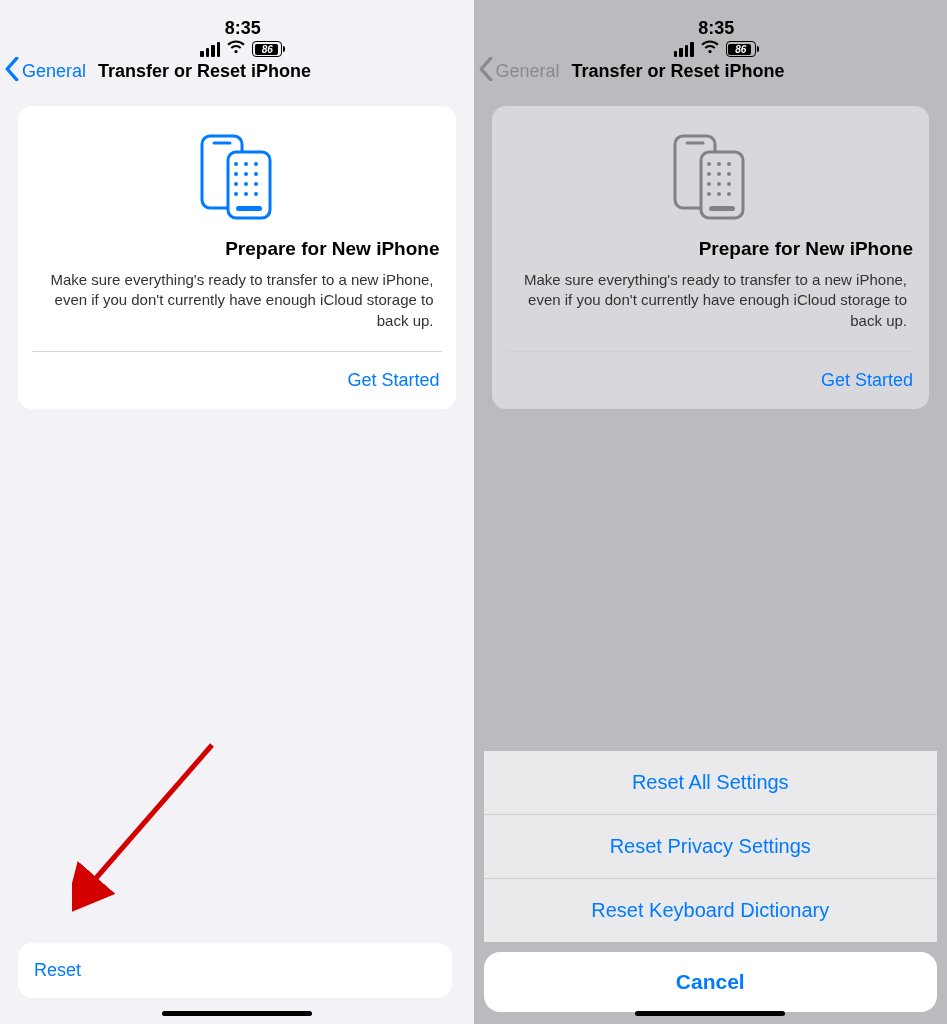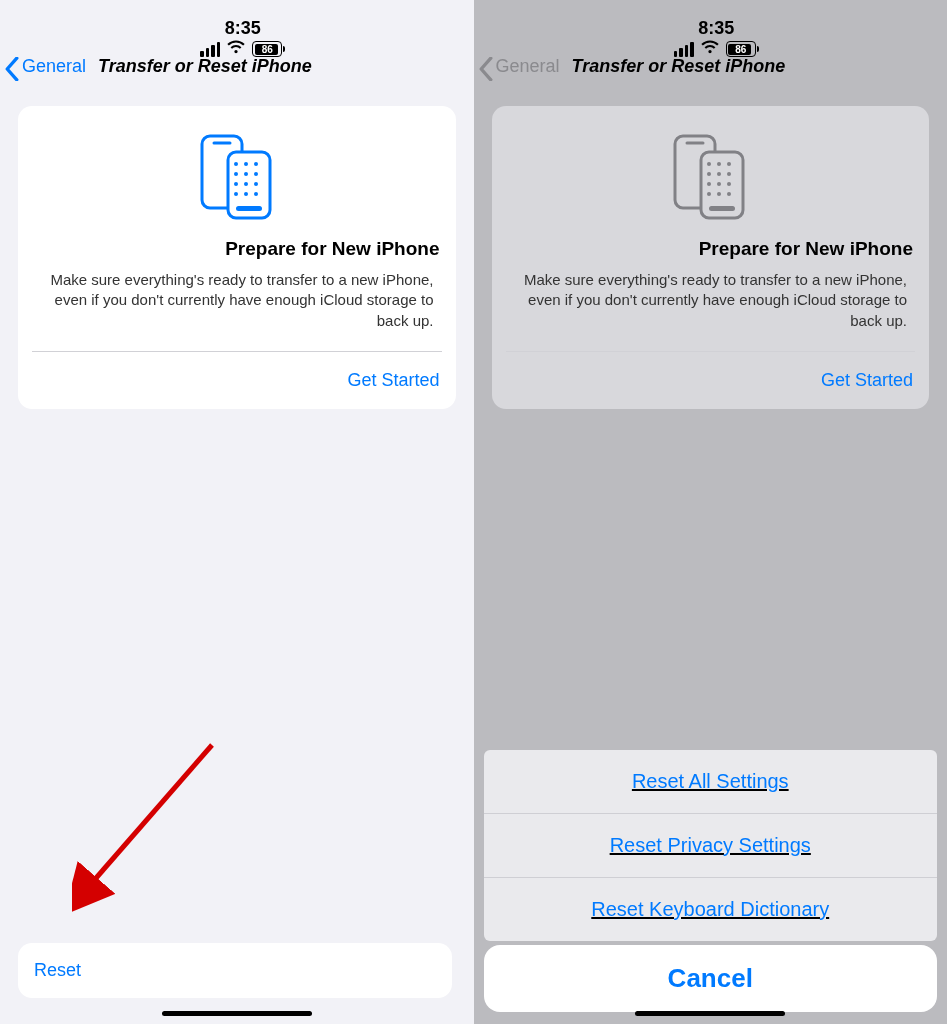--- a/index.html
+++ b/index.html
@@ -10,30 +10,30 @@
     
     
     .status { display: flex; justify-content: space-between; align-items: center; padding: 18px 30px 6px 42px; height: 48px; position: relative; z-index: 3; flex-direction: column; }
     .status .time { font-size: 18px; font-weight: 600; }
     .status .right { display: flex; align-items: center; gap: 6px; }
     .bars { display: flex; align-items: flex-end; gap: 2px; }
     .bars span { width: 3.5px; background: #000; border-radius: 1px; }
     .bars span:nth-child(1){height:6px;} .bars span:nth-child(2){height:9px;} .bars span:nth-child(3){height:12px;} .bars span:nth-child(4){height:15px;}
     .wifi svg { width: 20px; height: 16px; }
     .batt { display: flex; align-items: center; gap: 1px; }
-    .batt-body { width: 30px; height: 16px; border: 1.5px solid #000; border-radius: 4px; position: relative; display:flex; align-items:center; justify-content:center; }
+    .batt-body { width: 30px; height: 16px; border: 1.5px solid #000; border-radius: 4px; position: relative; display:flex; align-items:center; justify-content:center;font-style:italic; }
     .batt-level { position:absolute; left:1.5px; top:1.5px; bottom:1.5px; background:#000; border-radius:2px; width:82%; }
     .batt-pct { font-size: 10px; font-weight: 700; color:#fff; position:relative; z-index:1; }
     .batt-cap { width: 2px; height: 6px; background:#000; border-radius: 0 2px 2px 0; }
     
     
-    .nav { display:flex; gap:4px; padding: 8px 12px 20px 4px; position:relative; z-index:3; }
+    .nav { display:flex; align-items:center; gap:4px; padding: 8px 12px 20px 4px; position:relative; z-index:3; }
     .nav .chevron-left { color:#007aff; font-size: 30px; font-weight:400; margin-right:-2px; line-height:1; }
     .nav .back-label { color:#007aff; font-size:18px; margin-right:8px; }
-    .nav .title { font-weight:600; font-size:18px;font-style:italic; }
+    .nav .title { font-weight:600; font-size:18px; }
     .screen-right .nav .chevron-left, .screen-right .nav .back-label { color:#8a8a8e; }
     
     .content { padding: 0 18px; position:relative; z-index:3; }
     .screen-right .content { z-index:1; }
     
     .card { background:#fff; border-radius:14px; padding: 26px 16px 0 16px; text-align:right; }
     .screen-right .card { background:#d8d8dc; }
     .card-icon { margin: 0 auto 16px; width:82px; height:90px; }
     .card h2 { font-size:19px; font-weight:600; margin-bottom:10px; }
     .card p { font-size:15px; color:#333; line-height:1.36; padding: 0 6px 20px 6px; }
@@ -44,25 +44,25 @@
     .bottom-list { position:absolute; left:18px; right:22px; background:#fff; border-radius:14px; overflow:hidden; }
     .screen-left .bottom-list { bottom: 26px; }
     .row { padding: 17px 16px; font-size:18px; color:#007aff; text-align:left; }
     .row + .row { border-top:1px solid #e5e5ea; }
     
     
     .arrow { position:absolute; left: 72px; top: 735px; z-index:5; pointer-events:none; }
     
     
     .sheet { position:absolute; left:10px; right:10px; bottom:12px; z-index:5; }
-    .sheet-group { background:#eaeaed; border-radius:6px; overflow:hidden; margin-bottom:4px;text-decoration:underline; }
+    .sheet-group { background:#eaeaed; border-radius:0; overflow:hidden; margin-bottom:10px; }
     .sheet-row { padding: 20px 10px; text-align:center; font-size:20px; color:#007aff; position:relative; }
     .sheet-row + .sheet-row { border-top:1px solid #cfcfd4; }
     .sheet-row.highlight::after { content:""; position:absolute; left:24px; right:24px; top:5px; bottom:5px; border:5px solid #d40000; }
-    .sheet-cancel { background:#fff; border-radius:16px; text-align:center; font-size:26px; font-weight:600; color:#007aff; padding:18px 0; }
+    .sheet-cancel { background:#fff; border-radius:16px; text-align:center; font-size:21px; font-weight:600; color:#007aff; padding:18px 0; }
     
     
     .home-ind { position:absolute; bottom:8px; left:50%; transform:translateX(-50%); width:150px; height:5px; background:#000; border-radius:3px; z-index:6; }
     .screen-right .home-ind { z-index:6; }
   </style>
 </head>
 <body>
 
 <div class="screen screen-left">
   <div class="status">

